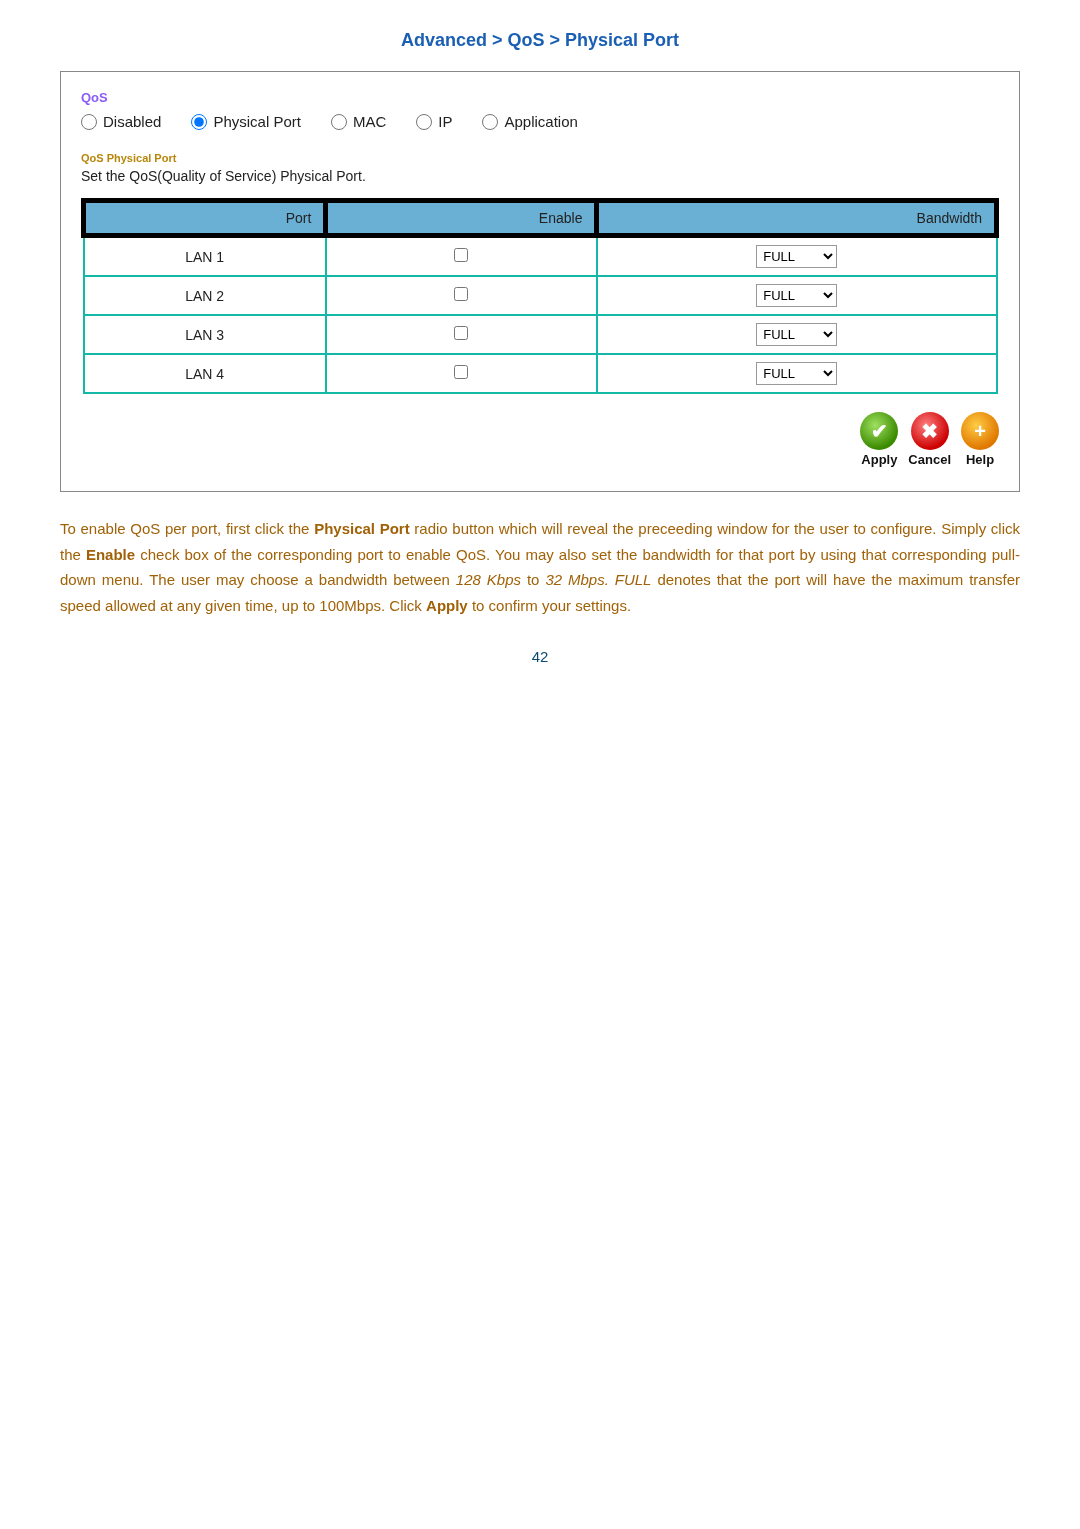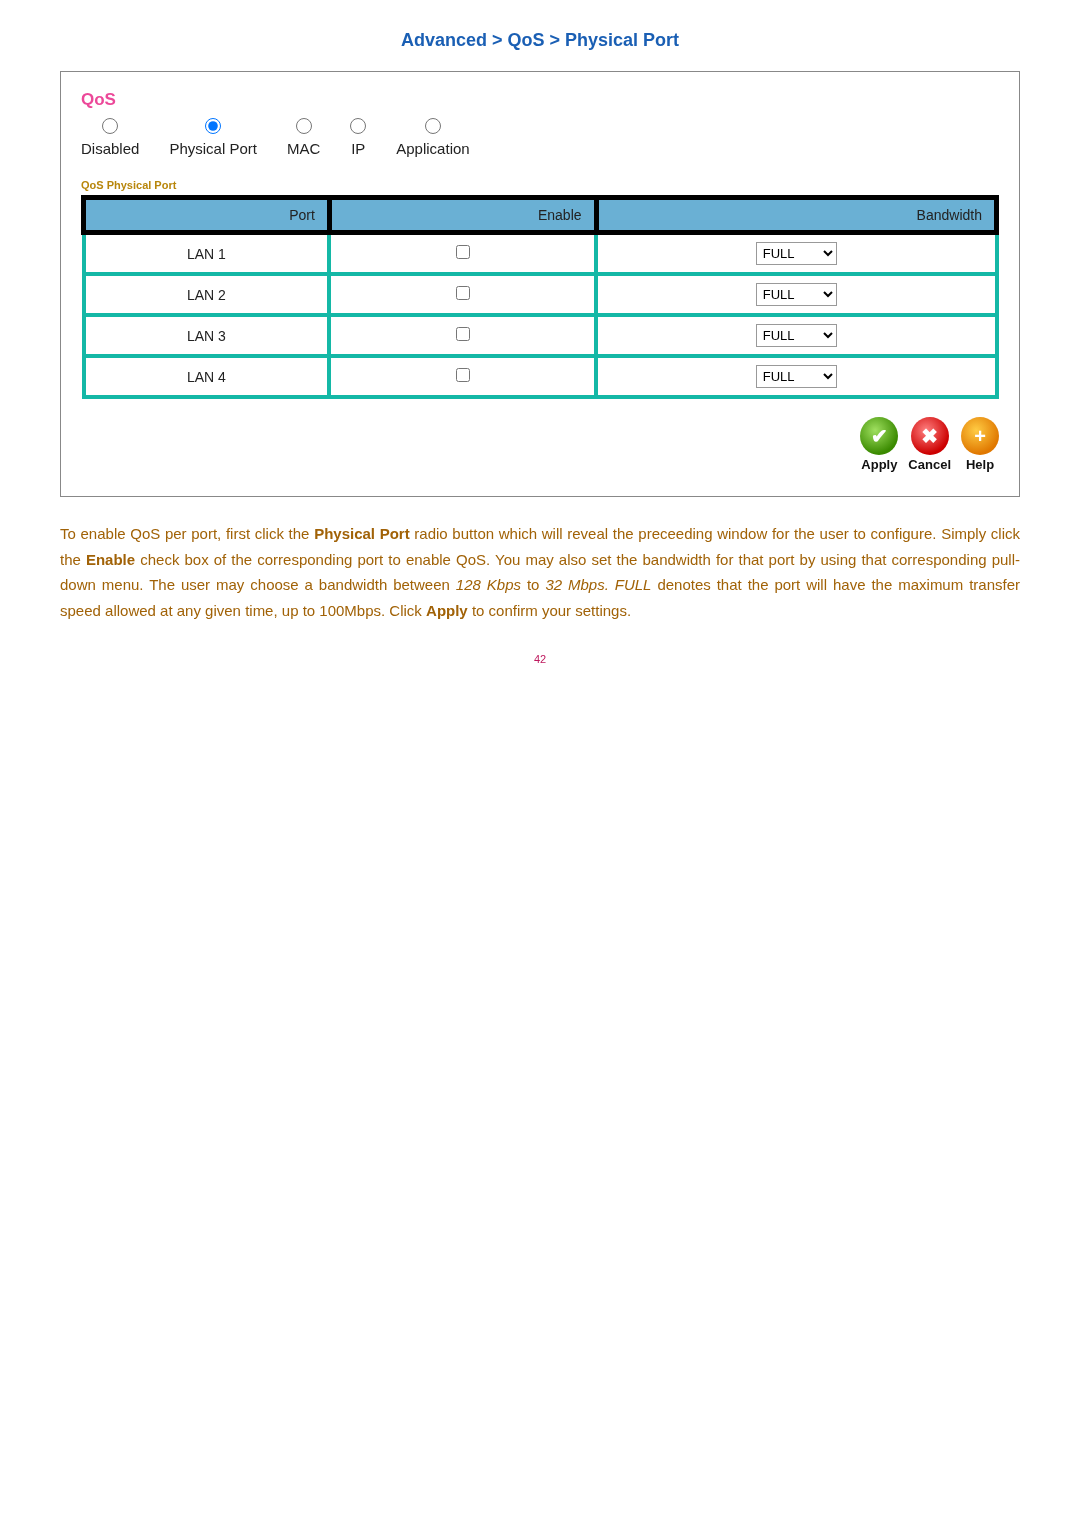--- a/index.html
+++ b/index.html
@@ -19,44 +19,43 @@
       font-weight: bold;
       margin-bottom: 20px;
     }
     .panel {
       border: 1px solid #888;
       padding: 18px 20px 24px 20px;
       margin-bottom: 24px;
       background: #fff;
     }
     .qos-label {
-      color: #ec4899;
-      font-weight: bold;
-      font-size: 17px;
+      color: #8b5cf6;
+      font-weight: bold;
+      font-size: 13px;
       margin-bottom: 4px;
     }
     .qos-desc {
       color: #222;
       font-size: 14px;
       margin-bottom: 18px;
     }
     .radio-row {
       display: flex;
       align-items: center;
       gap: 30px;
       margin-bottom: 22px;
       margin-top: 8px;
     }
     .radio-option {
       display: flex;
       align-items: center;
       gap: 6px;
       font-size: 15px;
       cursor: pointer;
-      flex-direction: column;
     }
     .radio-option input[type="radio"] {
       width: 16px;
       height: 16px;
       cursor: pointer;
     }
     .section-title {
       color: #b8860b;
       font-weight: bold;
       font-size: 11px;
@@ -83,21 +82,21 @@
       color: #222;
       border: 5px solid #000000;
     }
     .qos-table tbody tr {
       background: #fff;
     }
     .qos-table tbody td {
       padding: 7px 12px;
       text-align: center;
       font-size: 14px;
-      border: 4px solid #14b8a6;
+      border: 2px solid #14b8a6;
       vertical-align: middle;
     }
     .qos-table tbody td.port-name {
       text-align: center;
     }
     .bandwidth-cell {
       display: flex;
       align-items: flex-start;
       justify-content: center;
       gap: 4px;
@@ -162,22 +161,22 @@
     }
     .description-text {
       font-size: 15px;
       line-height: 1.7;
       color: #a16207;
       text-align: justify;
       margin-bottom: 18px;
     }
     .page-number {
       text-align: center;
-      font-size: 11px;
-      color: #be185d;
+      font-size: 15px;
+      color: #0c4a6e;
       margin-top: 30px;
     }
     .enable-checkbox {
       width: 14px;
       height: 14px;
       cursor: pointer;
     }
   </style>
 </head>
 <body>
@@ -204,20 +203,21 @@
       <input type="radio" name="qos-mode" style="">
       <span>IP</span>
     </label>
     <label class="radio-option">
       <input type="radio" name="qos-mode" style="">
       <span>Application</span>
     </label>
   </div>
 
   <div class="section-title">QoS Physical Port</div>
+  <div class="section-desc">Set the QoS(Quality of Service) Physical Port.</div>
 
   <table class="qos-table">
     <thead>
       <tr>
         <th>Port</th>
         <th>Enable</th>
         <th>Bandwidth</th>
       </tr>
     </thead>
     <tbody id="table-body">

